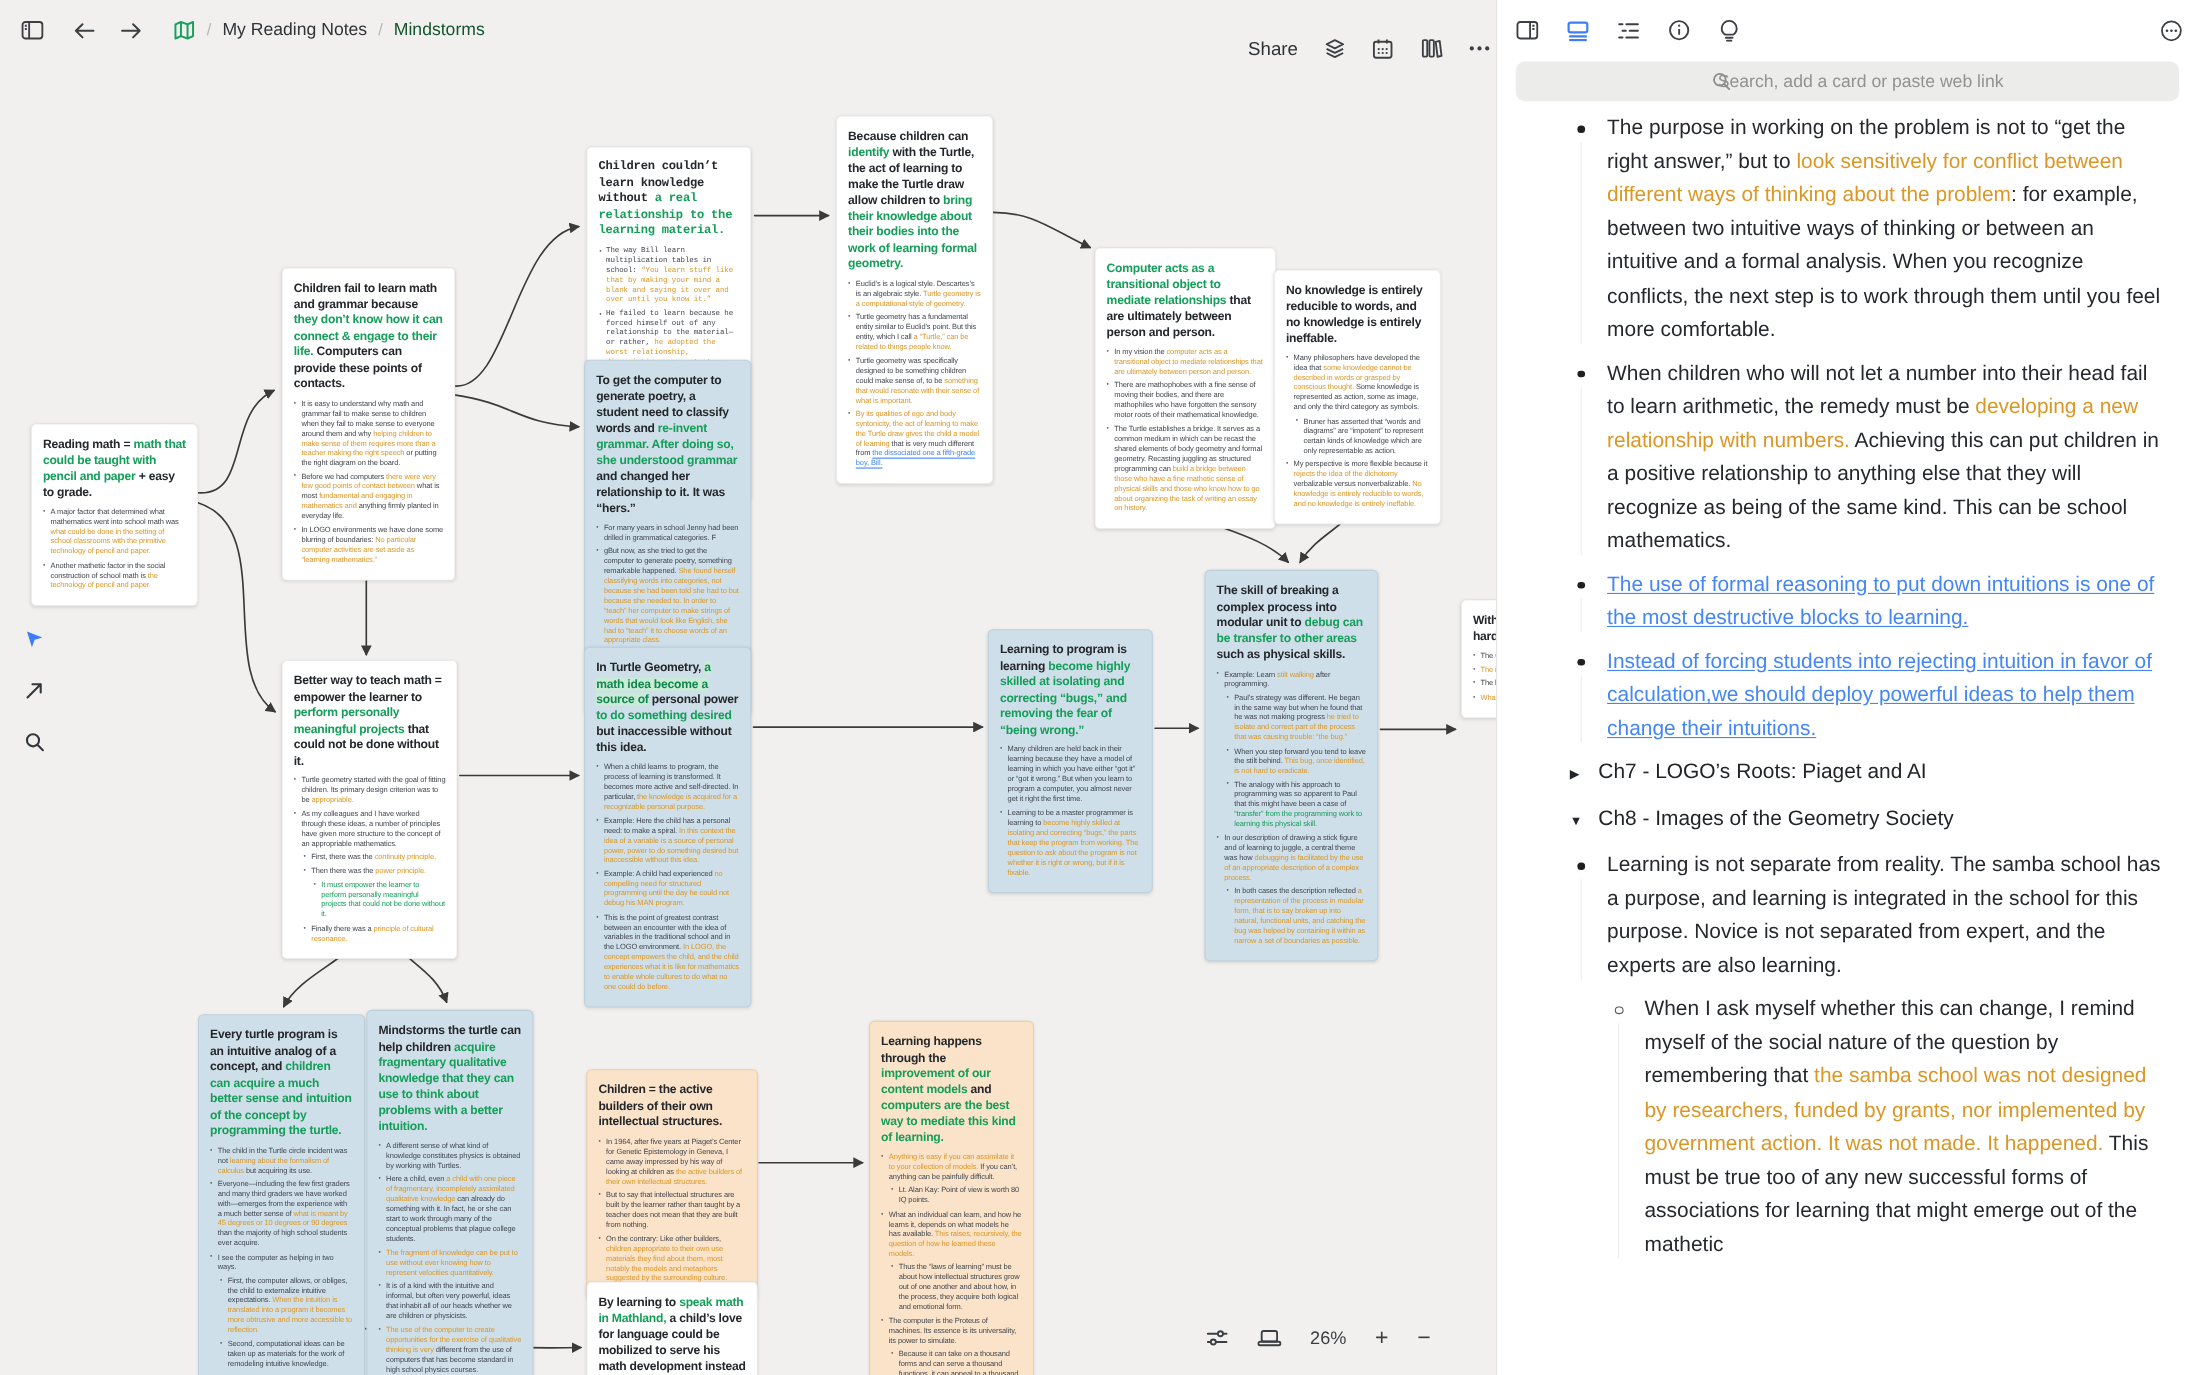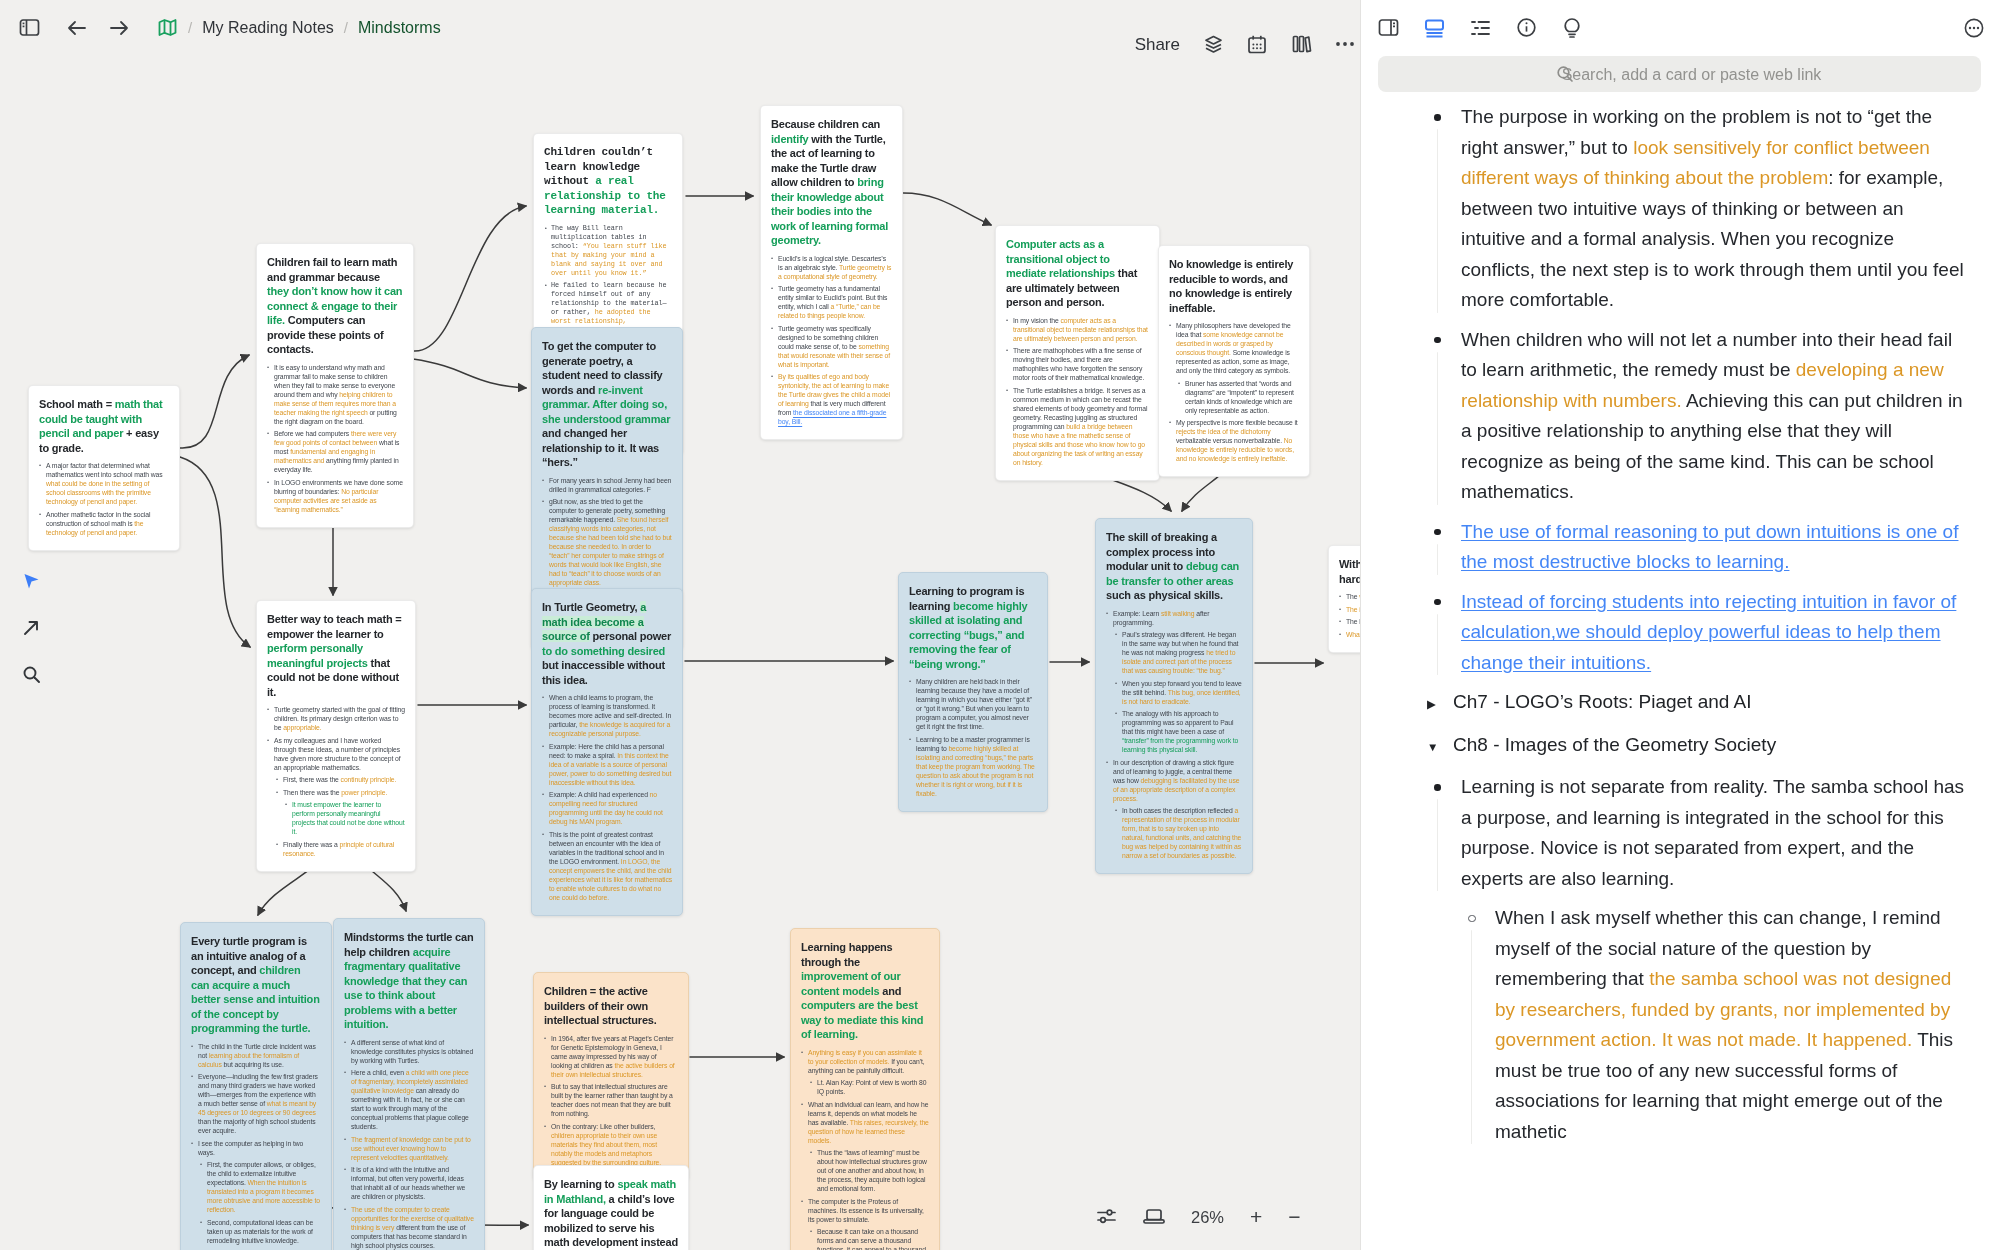--- a/index.html
+++ b/index.html
@@ -200,21 +200,21 @@
       <svg width="22" height="19" viewBox="0 0 22 19" stroke="currentColor" stroke-width="1.7" fill="none" stroke-linejoin="round">
         <rect x="4" y="3" width="14" height="9.5" rx="1.8"></rect>
           <path d="M2.5,16 L19.5,16 A1.6,1.6 0 0 0 19.5,12.8 L2.5,12.8 A1.6,1.6 0 0 0 2.5,16 Z"></path>
       </svg>
     </div>
     <span id="zoom-level">26%</span>
     <span class="zb-txt">+</span>
     <span class="zb-txt">−</span>
   </div>
 <div class="card bg-white" style="left: 28px; top: 330px; width: 152px;">
-      <div class="card-title"><span class="sg-k">School math = </span><span class="sg-g">math that could be taught with pencil and paper</span><span class="sg-k"> + easy to grade.</span></div>
+      <div class="card-title"><span class="sg-k">Reading math = </span><span class="sg-g">math that could be taught with pencil and paper</span><span class="sg-k"> + easy to grade.</span></div>
       <div class="cb l1">
         <span class="cbm">•</span>
         <span class="cbt"><span class="sg-k">A major factor that determined what mathematics went into school math was </span><span class="sg-o">what could be done in the setting of school classrooms with the primitive technology of pencil and paper.</span></span>
       </div>
       <div class="cb l1">
         <span class="cbm">•</span>
         <span class="cbt"><span class="sg-k">Another mathetic factor in the social construction of school math is </span><span class="sg-o">the technology of pencil and paper.</span></span>
       </div>
     </div>
     <div class="card bg-white" style="left: 256px; top: 188px; width: 158px;">

